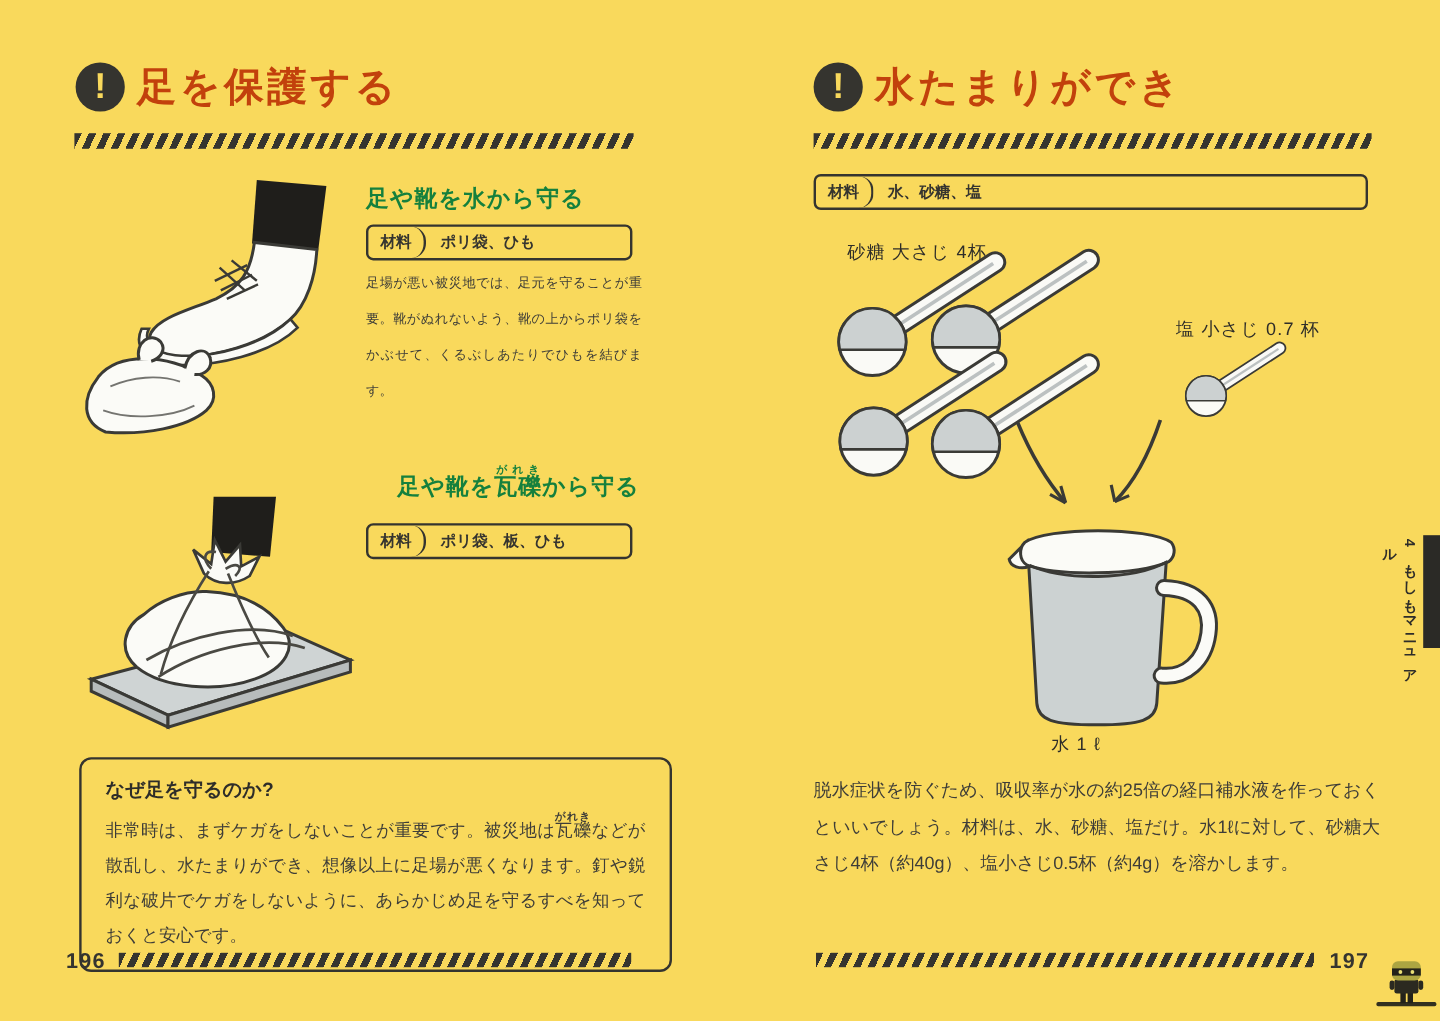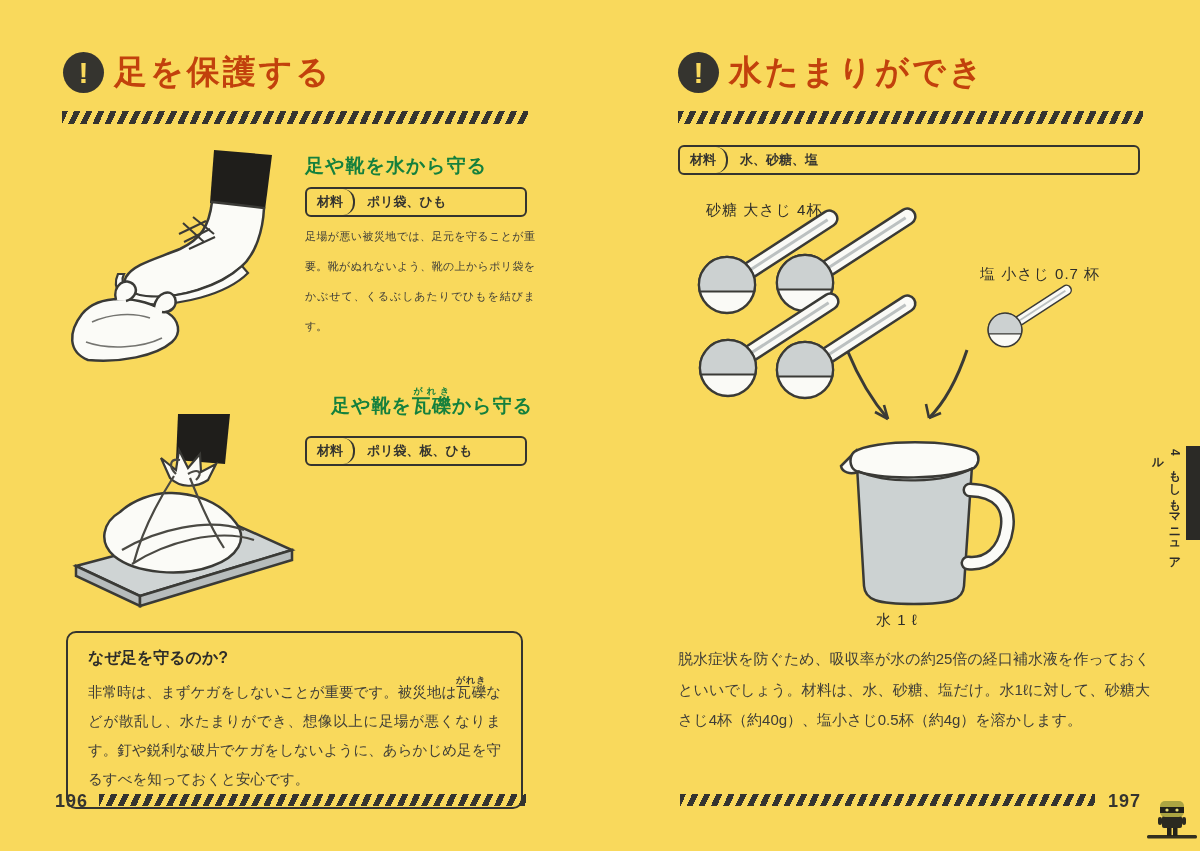--- a/index.html
+++ b/index.html
@@ -141,21 +141,21 @@
   </svg>
 
   <div style="position:absolute;left:305px;top:386px;margin-left:26px;" class="sec-heading">
     <span>足や靴を</span><ruby><span>瓦礫</span><rt>がれき</rt></ruby><span>から守る</span>
   </div>
   <div class="mat-box" style="position:absolute;left:305px;top:436px;width:222px;">
     <span class="mat-label">材料</span>
     <span class="mat-value">ポリ袋、板、ひも</span>
   </div>
 
-  <div class="why-box" style="left:66px;top:631px;width:457px;">
+  <div class="why-box" style="left:66px;top:631px;width:494px;">
     <div class="why-title">なぜ足を守るのか?</div>
     <div class="why-body">
       <span>非常時は、まずケガをしないことが重要です。被災地は</span><ruby><span>瓦礫</span><rt>がれき</rt></ruby><span>などが散乱し、水たまりができ、想像以上に足場が悪くなります。釘や鋭利な破片でケガをしないように、あらかじめ足を守るすべを知っておくと安心です。</span>
     </div>
   </div>
 
   <div class="page-num" style="left:55px;top:791px;">196</div>
   <div class="stripe thin" style="left:99px;top:794px;width:427px;"></div>
 
   <div class="page-title-row" style="left:678px;top:50px;">

